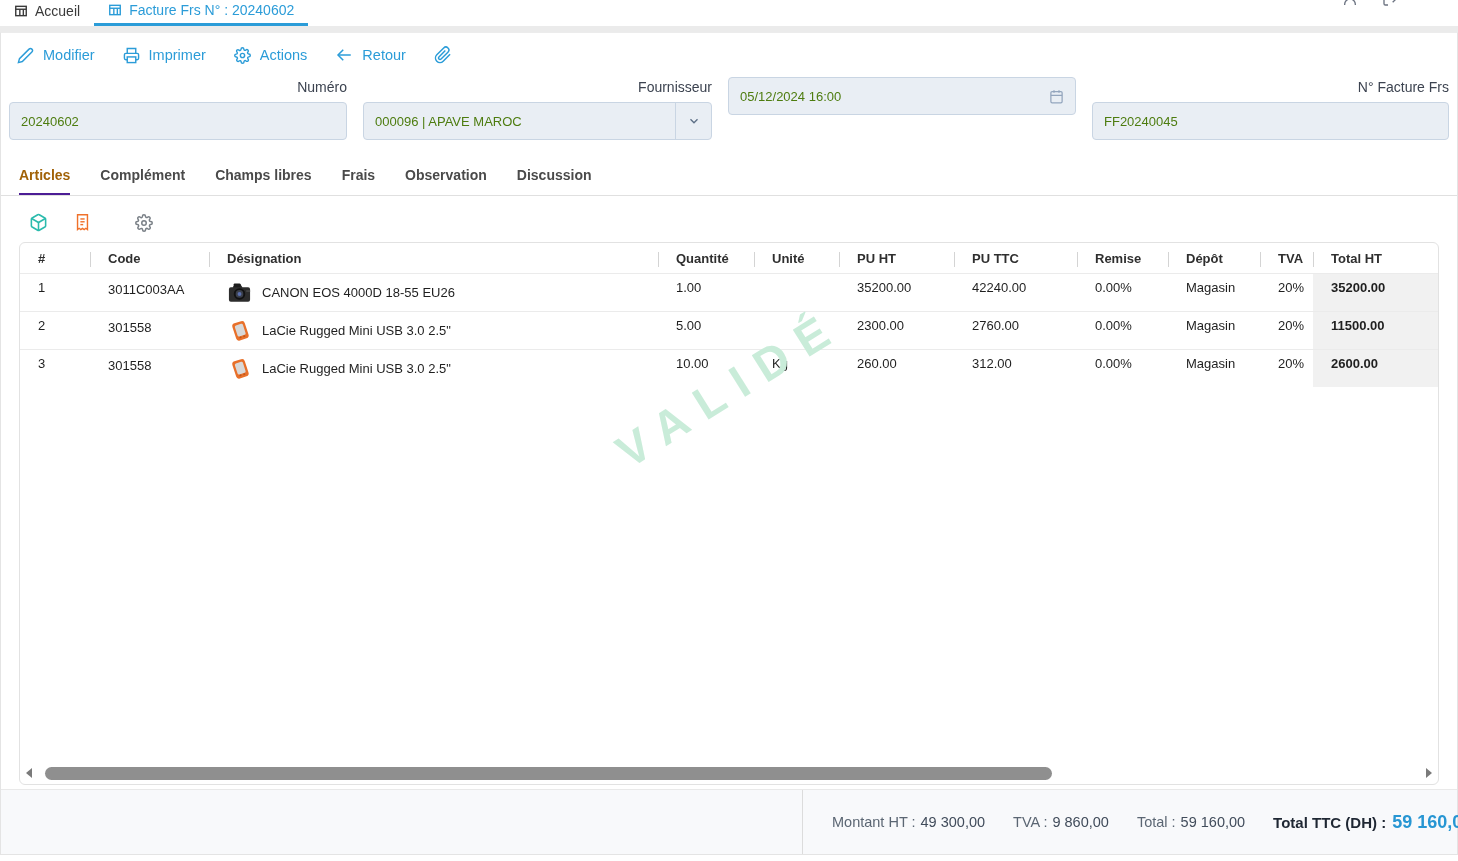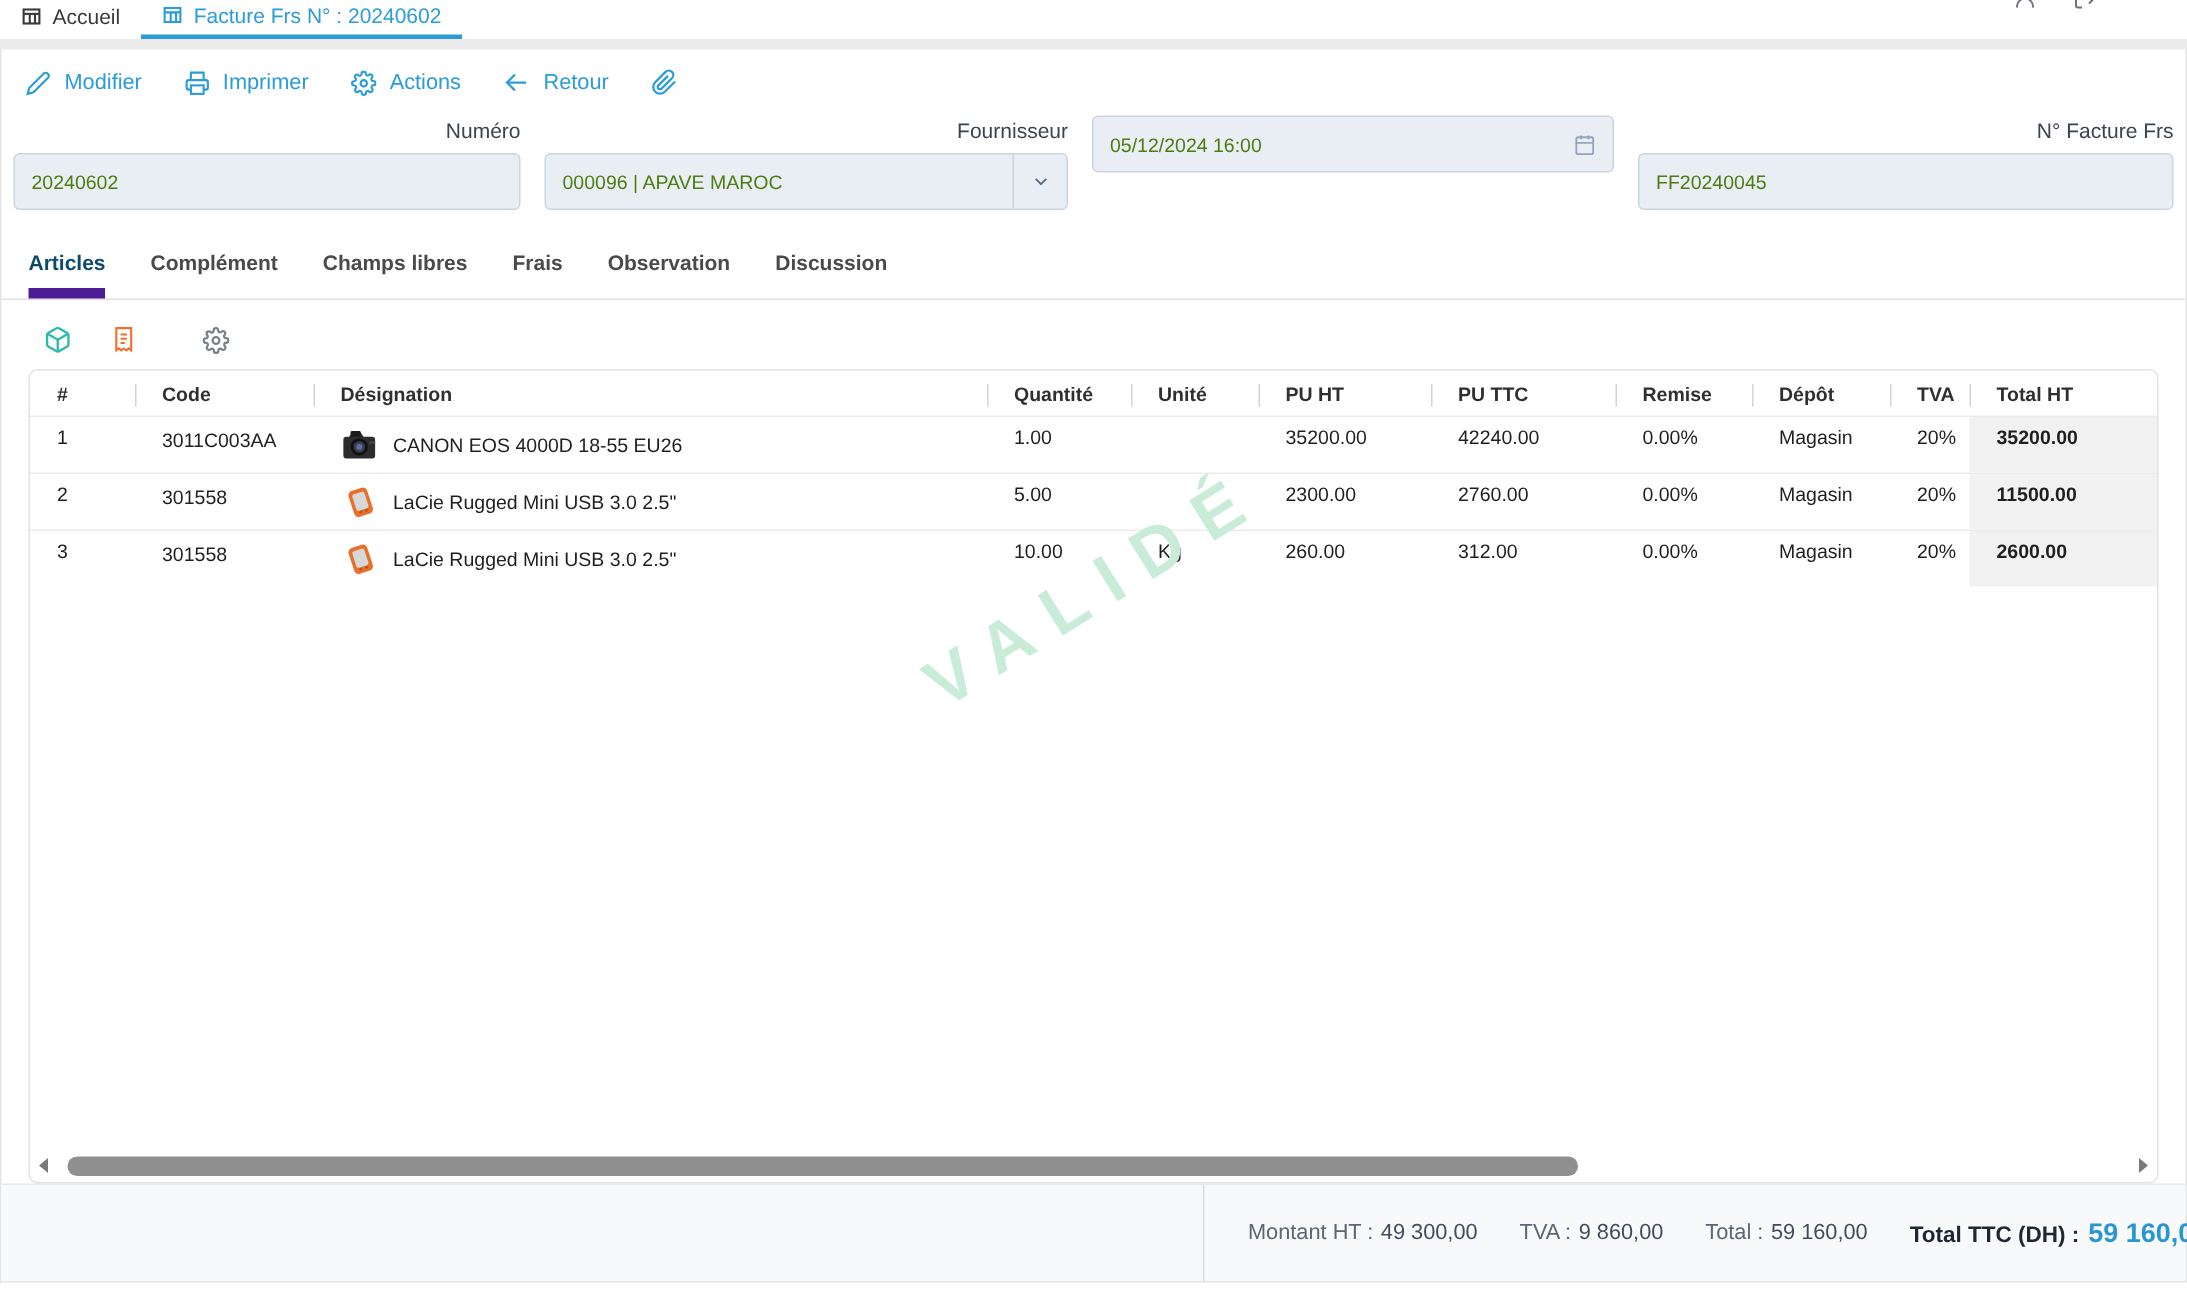--- a/index.html
+++ b/index.html
@@ -25,21 +25,21 @@
   .formrow { display:grid; grid-template-columns: 338px 349px 348px 1fr; column-gap:16px; padding:2px 8px 14px 8px;text-align:right; }
   .field label { display:block; font-size:14px; color:#3c4350; margin:2px 0 7px 2px; }
   .control { height:38px; background:#e9eef4; border:1px solid #c9d5e3; border-radius:4px; display:flex; align-items:center; padding:0 11px; color:#4d7c0f; font-size:13px; overflow:hidden; }
   .control.select { padding-right:0; }
   .chev-box { margin-left:auto; height:100%; width:36px; border-left:1px solid #c9d5e3; display:flex; align-items:center; justify-content:center; color:#5f7188; }
   .icon-right { margin-left:auto; color:#93a5bd; display:flex; }
 
   
   .tabs { display:flex; gap:30px; padding:0 18px; border-bottom:1px solid #e0e0e0; }
   .tab { padding:13px 0 12px; font-size:14px; font-weight:bold; color:#4a4a4a; cursor:pointer; }
-  .tab.active { color:#0c4a6e; border-bottom:7px solid #4c1d95; padding-bottom:9px; }
+  .tab.active { color:#a16207; border-bottom:2px solid #4c1d95; padding-bottom:9px; }
 
   
   .mini-actions { display:flex; align-items:center; gap:26px; padding:17px 0 10px 28px; }
   .mini-btn { cursor:pointer; display:flex; }
 
   
   .table-wrap { position:relative; margin:0 18px; border:1px solid #e2e2e2; border-radius:6px; height:543px; overflow:hidden; background:#fff; }
   .grid-cols { display:grid; grid-template-columns: 70px 119px 449px 96px 85px 115px 123px 91px 92px 53px 1fr; }
   .thead { height:30px; align-items:center; }
   .th { position:relative; font-size:13px; font-weight:bold; color:#2f2f2f; padding-left:18px; white-space:nowrap; }

